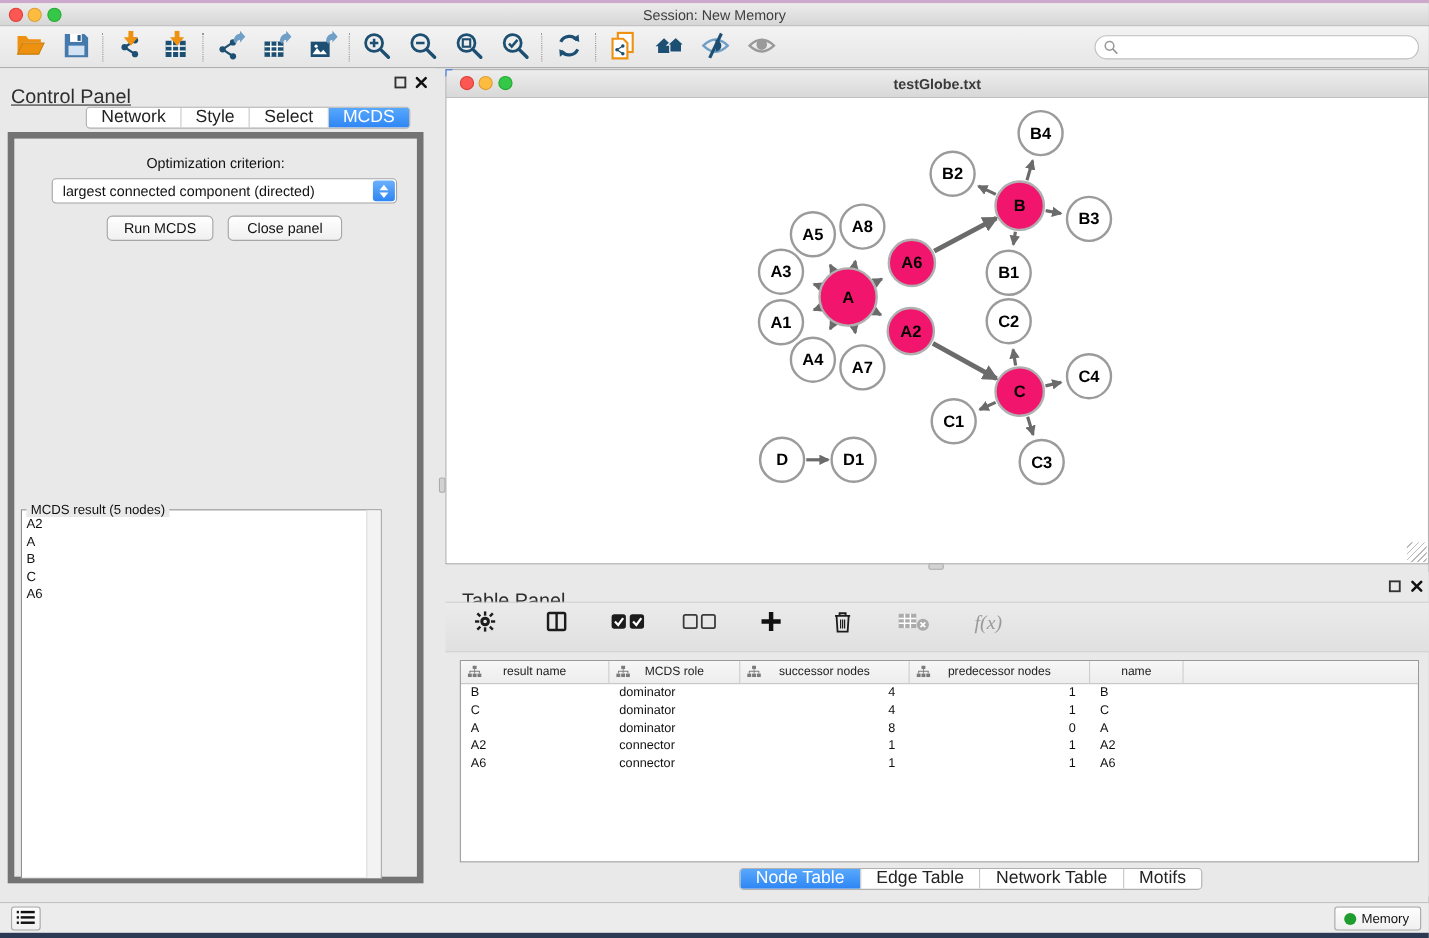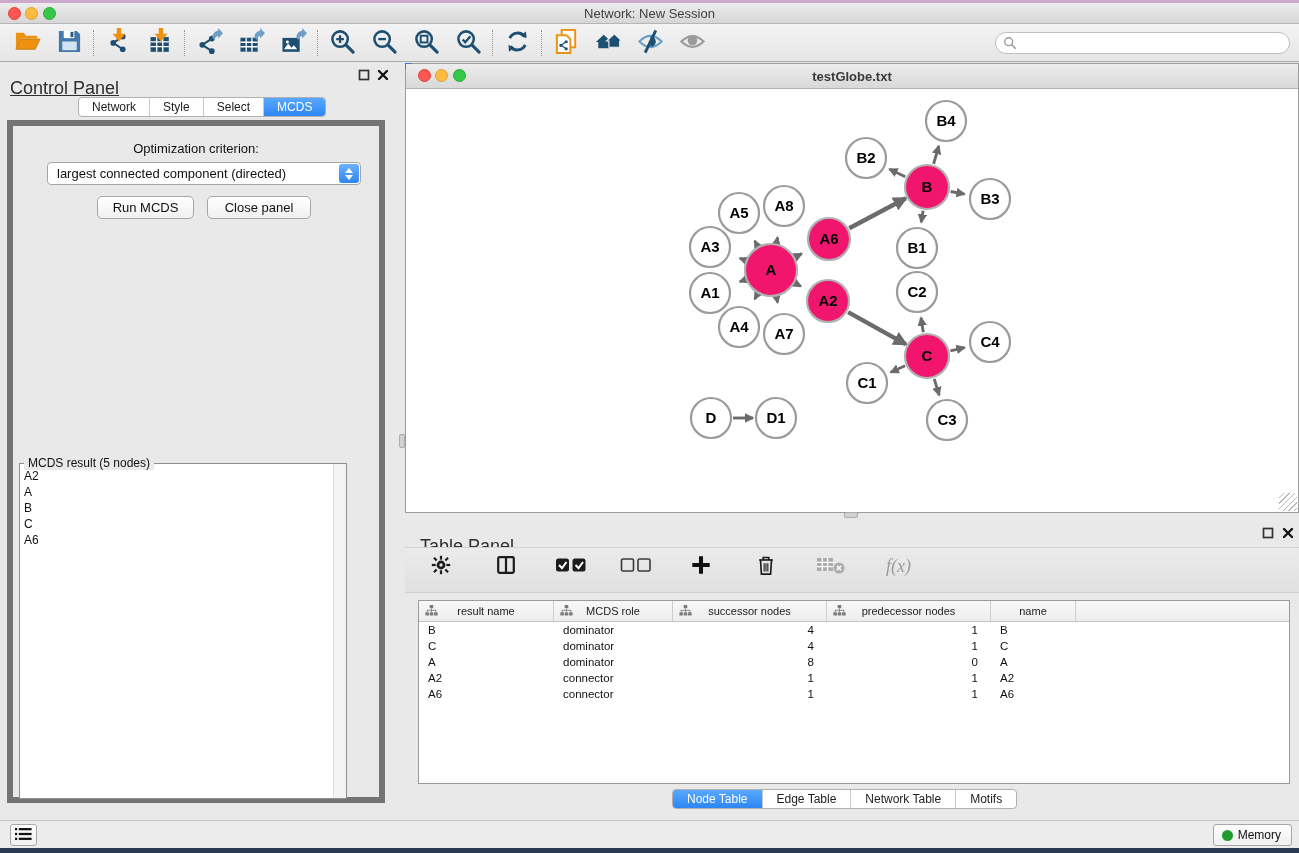--- a/index.html
+++ b/index.html
@@ -32,21 +32,21 @@
     font-size:12px; color:#333; background:#fff; outline:none; }
   .search-wrap .mag { position:absolute; left:8px; top:4px; width:14px; height:14px; }
 
   
   .panel-head-title { position:absolute; left:10px; top:16px; font-size:18px; color:#2e2e2e;text-decoration:underline; }
   .head-ico { position:absolute; top:7px; width:13px; height:13px; cursor:pointer; background:transparent; border:0; }
   .head-ico svg { width:12px; height:12px; }
 
   
   .seg { display:flex; background:#fff; border:1px solid #b0b0b0; border-radius:4px; overflow:hidden; height:20px; }
-  .seg .seg-tab { display:flex; align-items:center; padding:0 13px; font-size:12px; color:#222;
+  .seg .seg-tab { display:flex; align-items:center; padding:0 13px; font-size:16px; color:#222;
     border-left:1px solid #c8c8c8; cursor:pointer; white-space:nowrap; }
   .seg .seg-tab:first-child { border-left:0; }
   .seg .seg-tab.sel { background:linear-gradient(#58a8fd,#2e86f4); color:#fff; }
 
   
   .control-panel { position:absolute; left:0; top:62px; width:396px; height:758px; background:#e9e9e9; }
   .cp-tabs { position:absolute; left:78px; top:35px; }
   .cp-box { position:absolute; left:7px; top:58px; width:378px; height:683px; border:6px solid #737373; background:#e9e9e9; }
   .crit-label { position:absolute; left:0; width:100%; top:15px; text-align:center; font-size:13px; color:#111; }
   .crit-select { position:absolute; left:34px; top:36px; width:314px; height:23px; background:#fff;
@@ -116,21 +116,21 @@
 <body>
 
 <div class="screen">
 
   <div class="desktop-top"></div>
 
   <div class="app-titlebar">
     <span class="tl red" style="left:8px"></span>
     <span class="tl yel" style="left:25px"></span>
     <span class="tl grn" style="left:43px"></span>
-    <div class="app-title">Network: New Session</div>
+    <div class="app-title">Session: New Memory</div>
   </div>
 
   <div class="main-toolbar">
     <div class="tb-row">
         <button class="tb-btn">
           <span><svg viewBox="0 0 28 28">
               <path fill="#ee9111" d="M2 22V5h8l2.5 3H24v3H7z"></path>
               <path fill="#ee9111" stroke="#c87f0a" d="M2 22l5-10.5h20L22 22z"></path>
             </svg></span>
         </button>

